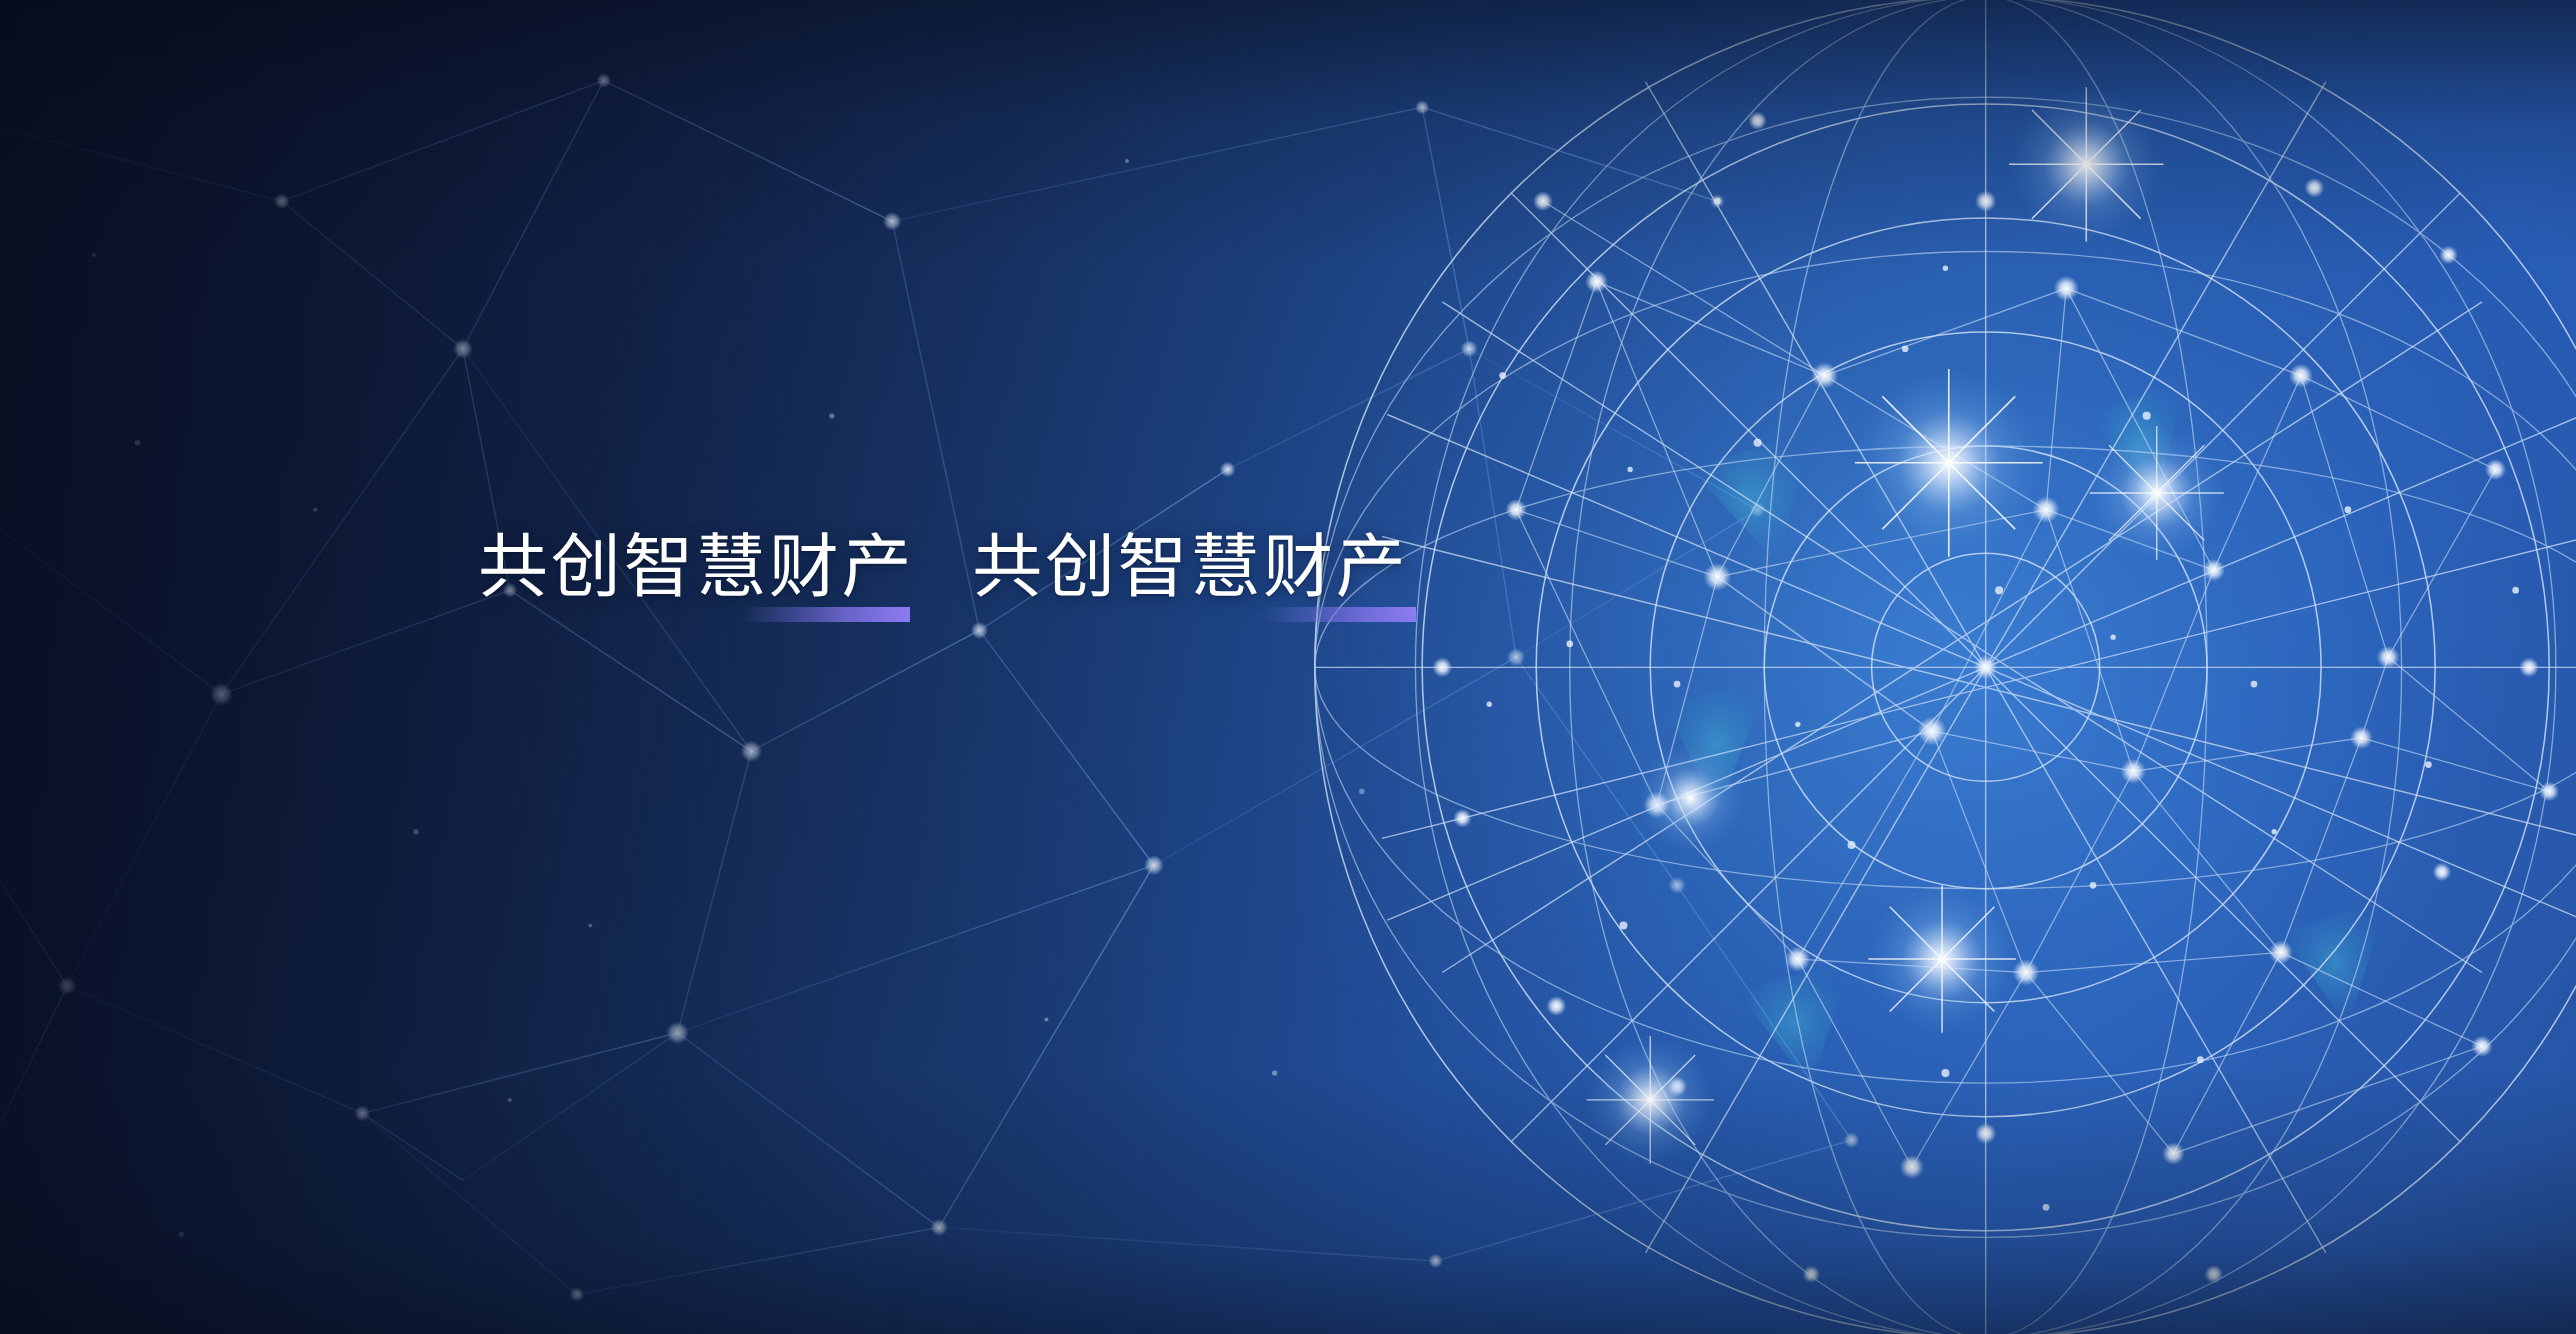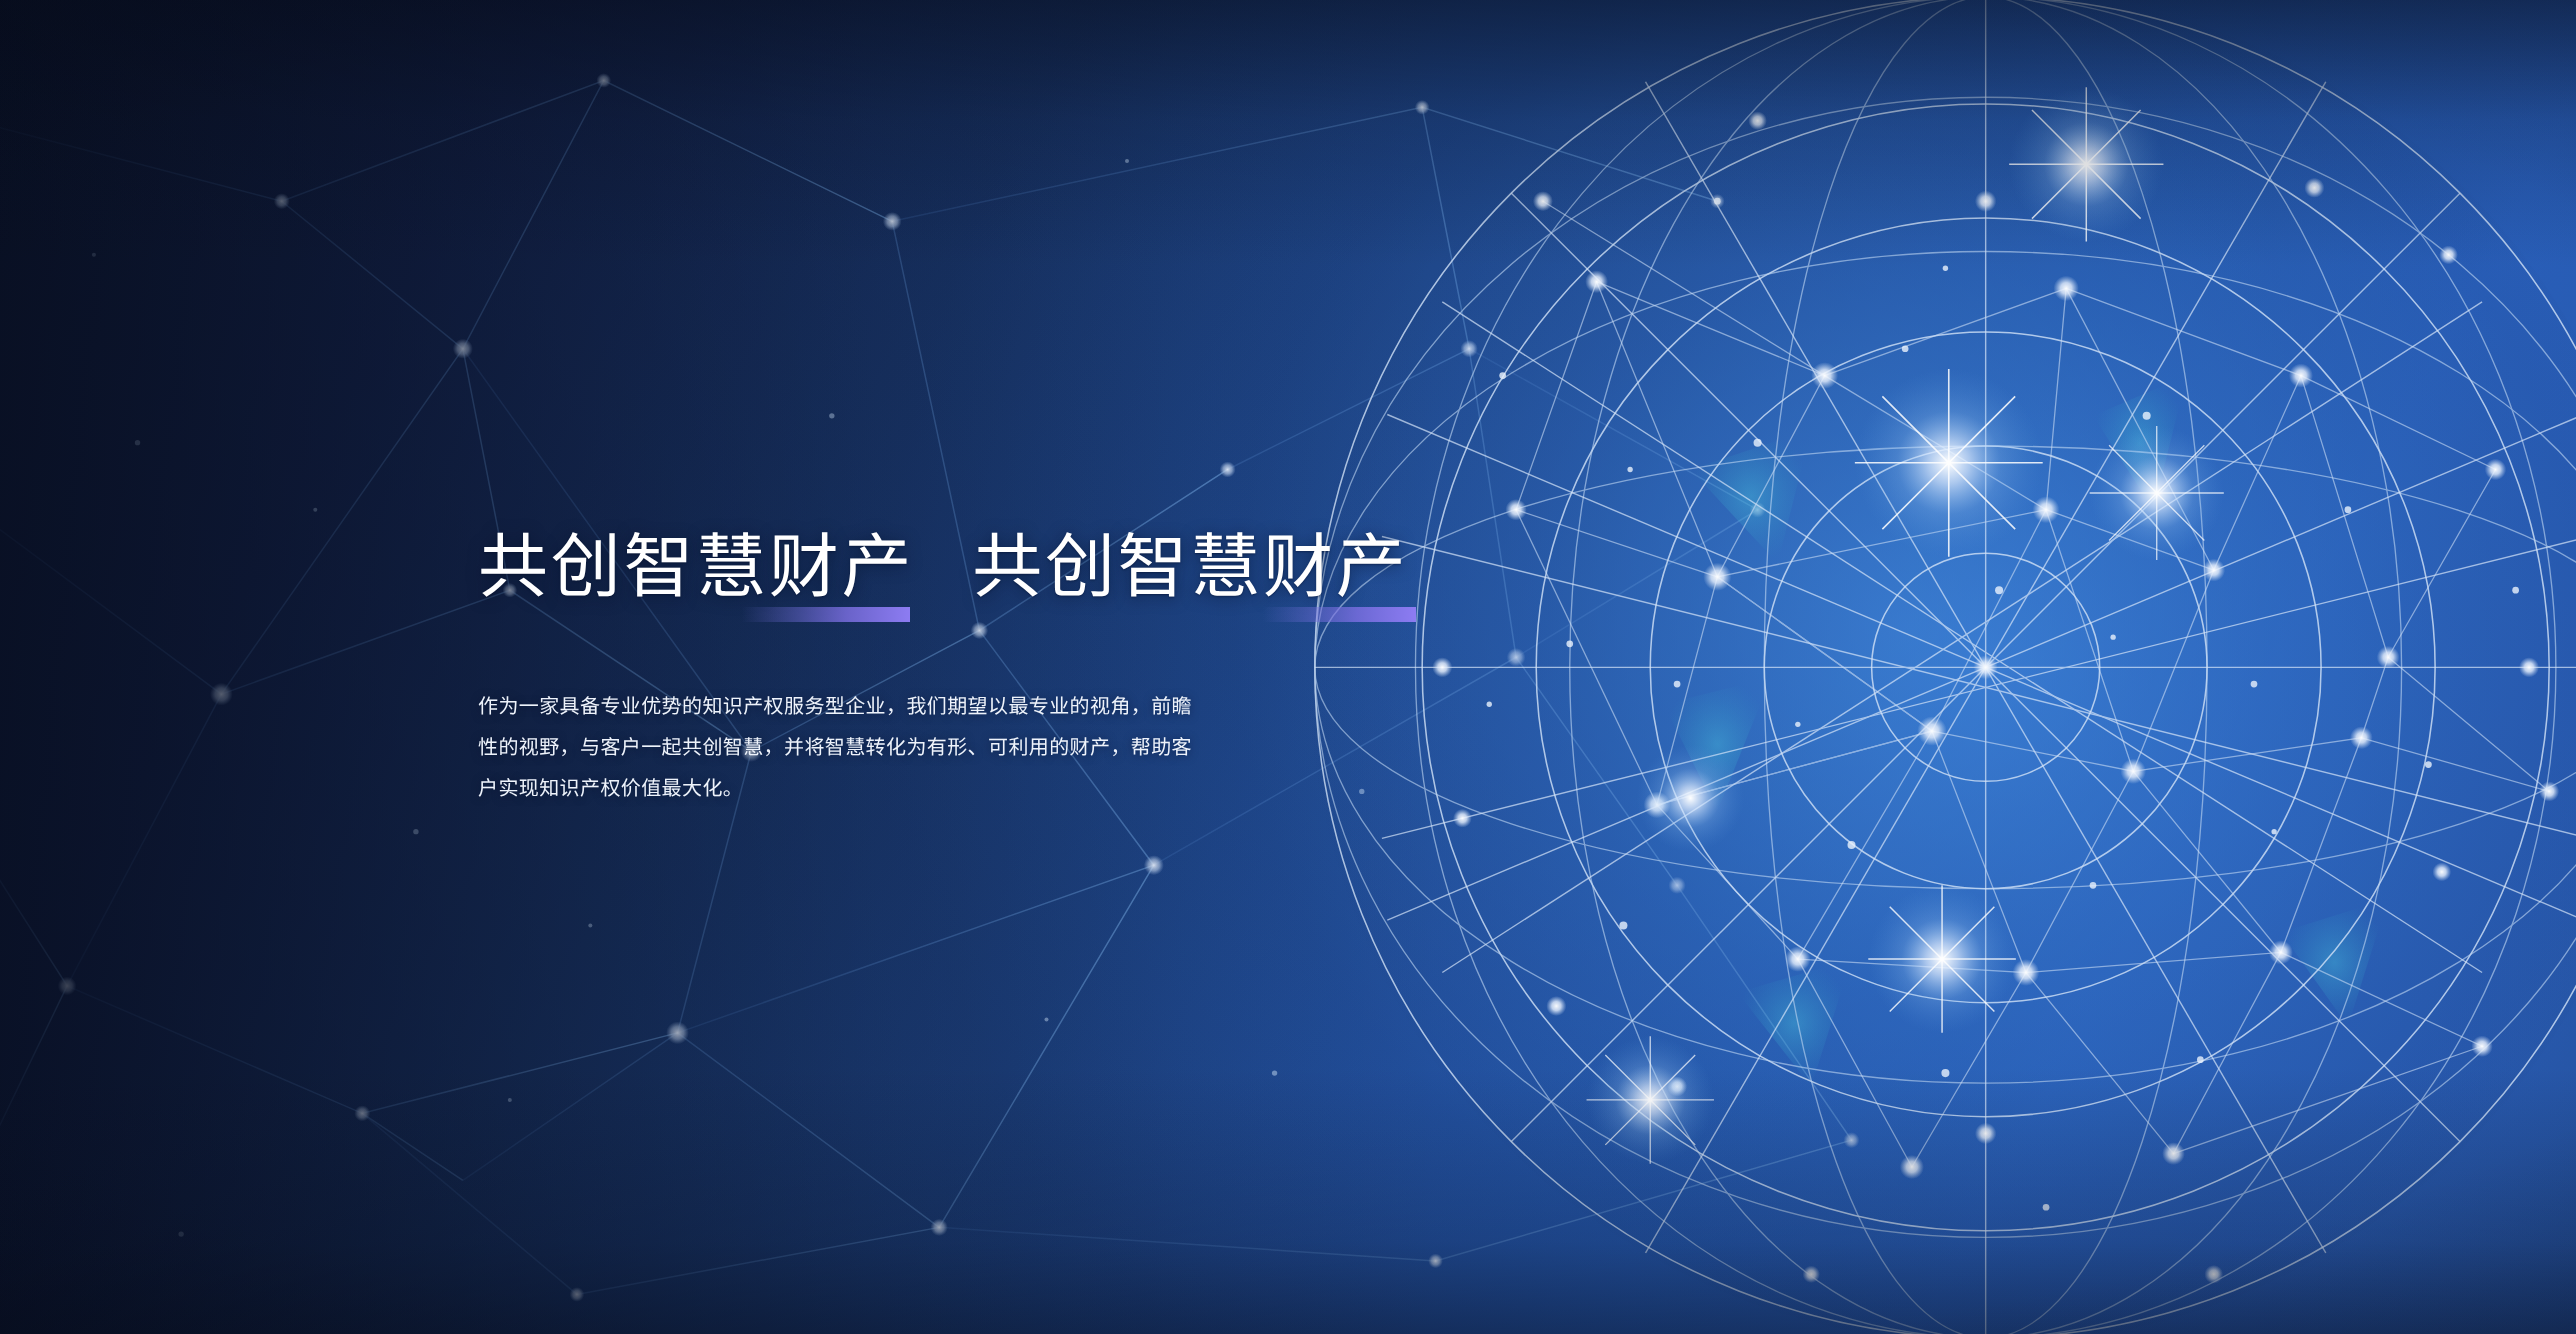--- a/index.html
+++ b/index.html
@@ -398,21 +398,16 @@
       <span class="hl-group">
         <span class="hl-text">共创智慧财产</span>
         <span class="accent-bar a1"></span>
       </span>
       <span class="hl-group second">
         <span class="hl-text">共创智慧财产</span>
         <span class="accent-bar a2"></span>
       </span>
     </div>
 
-    <div class="body-copy">
-      <p>作为一家具备专业优势的知识产权服务型企业，我们期望以最专业的视角，前瞻</p>
-      <p>性的视野，与客户一起共创智慧，并将智慧转化为有形、可利用的财产，帮助客</p>
-      <p>户实现知识产权价值最大化。</p>
-    </div>
 
   </div>
 </div>
 
 
 </body></html>

